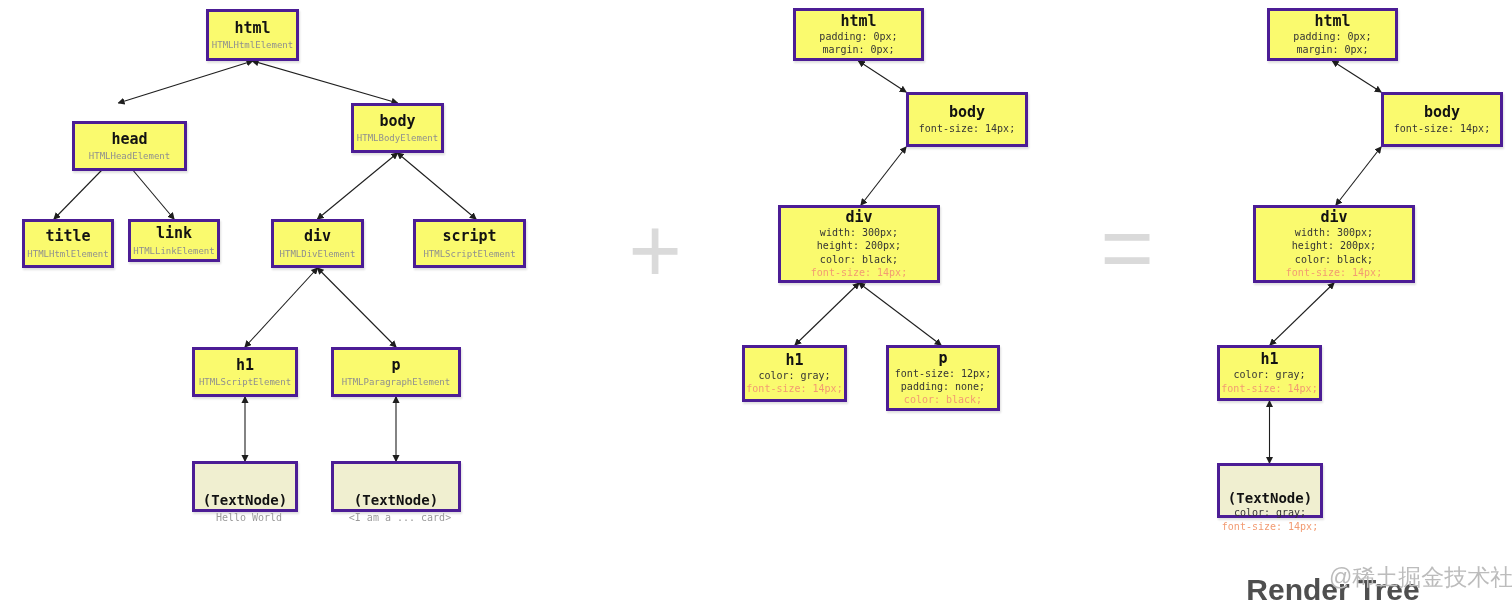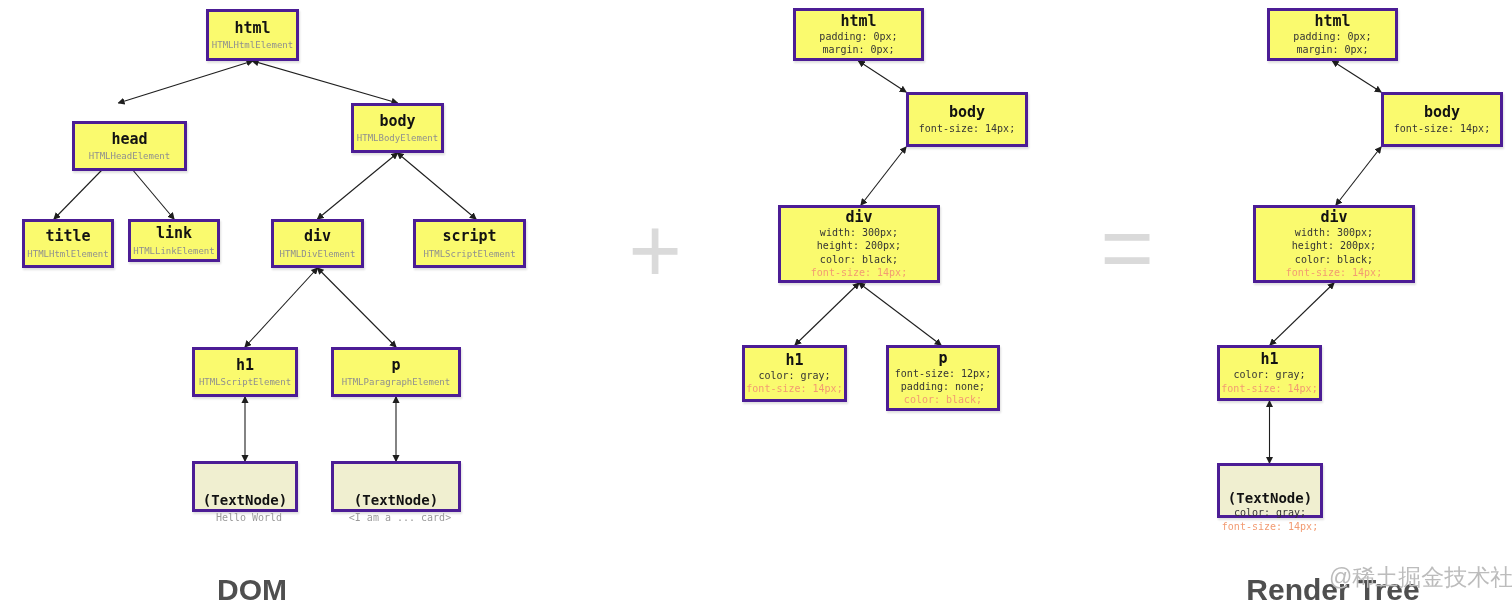--- a/index.html
+++ b/index.html
@@ -170,19 +170,18 @@
   </div>
   <div class="node cream" style="left:1217px;top:463px;width:106px;height:55px">
     <div class="nt">(TextNode)</div>
     <div class="np">color: gray;</div>
     <div class="np inh">font-size: 14px;</div>
   </div>
 
   <div class="op" style="left:595px;top:192px;">+</div>
   <div class="op" style="left:1067px;top:190px;">=</div>
 
-  <div class="tree-label" style="left:152px;top:573px;width:200px;">DOM</div>
   <div class="tree-label" style="left:759px;top:573px;width:200px;margin-top:37px;">CSSOM</div>
   <div class="tree-label" style="left:1173px;top:573px;width:320px;">Render Tree</div>
 
   <div class="watermark" style="left:1329px;top:562px;">@稀土掘金技术社区</div>
 
 </div>
 
 </body></html>

